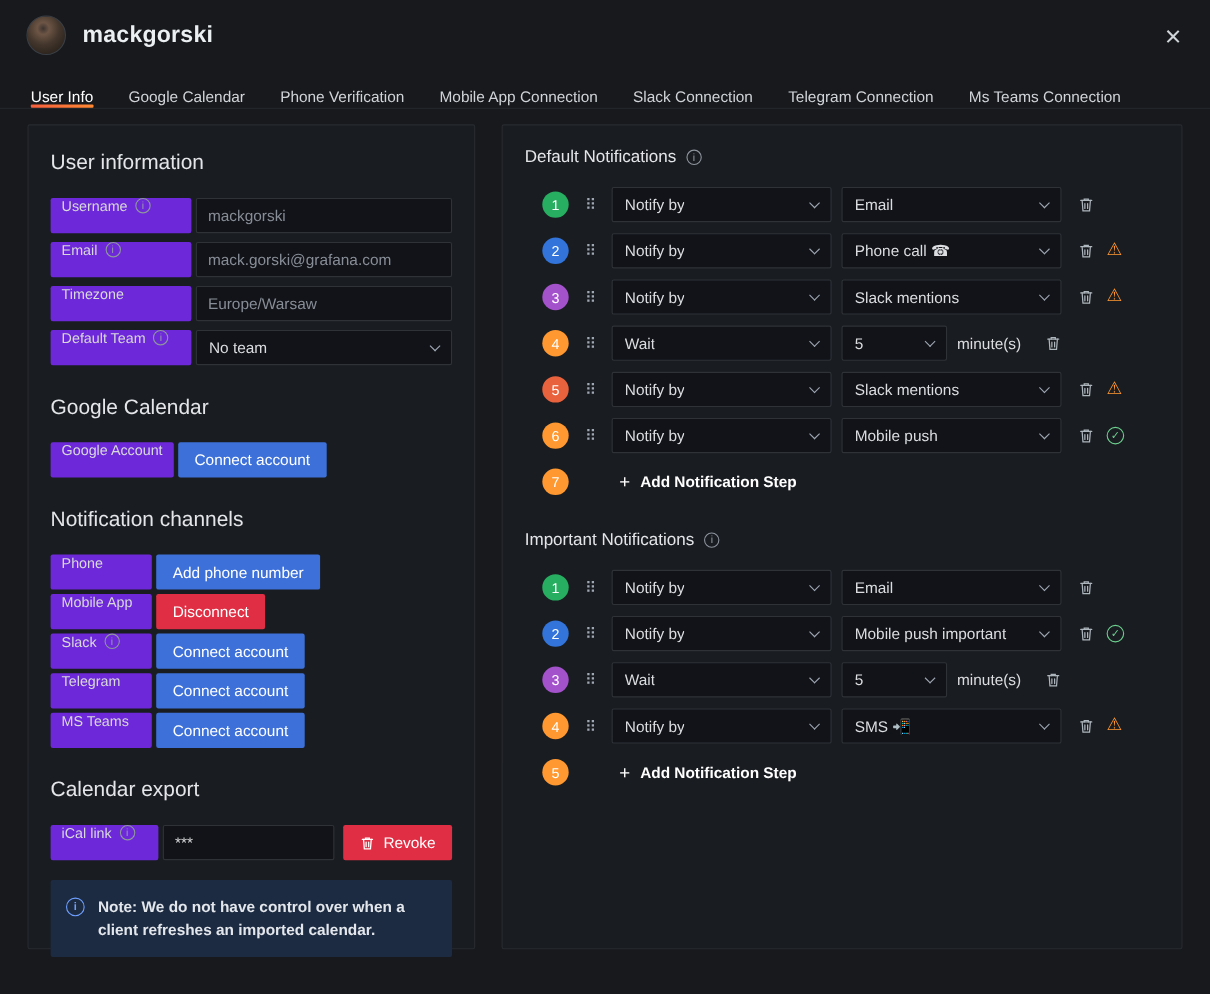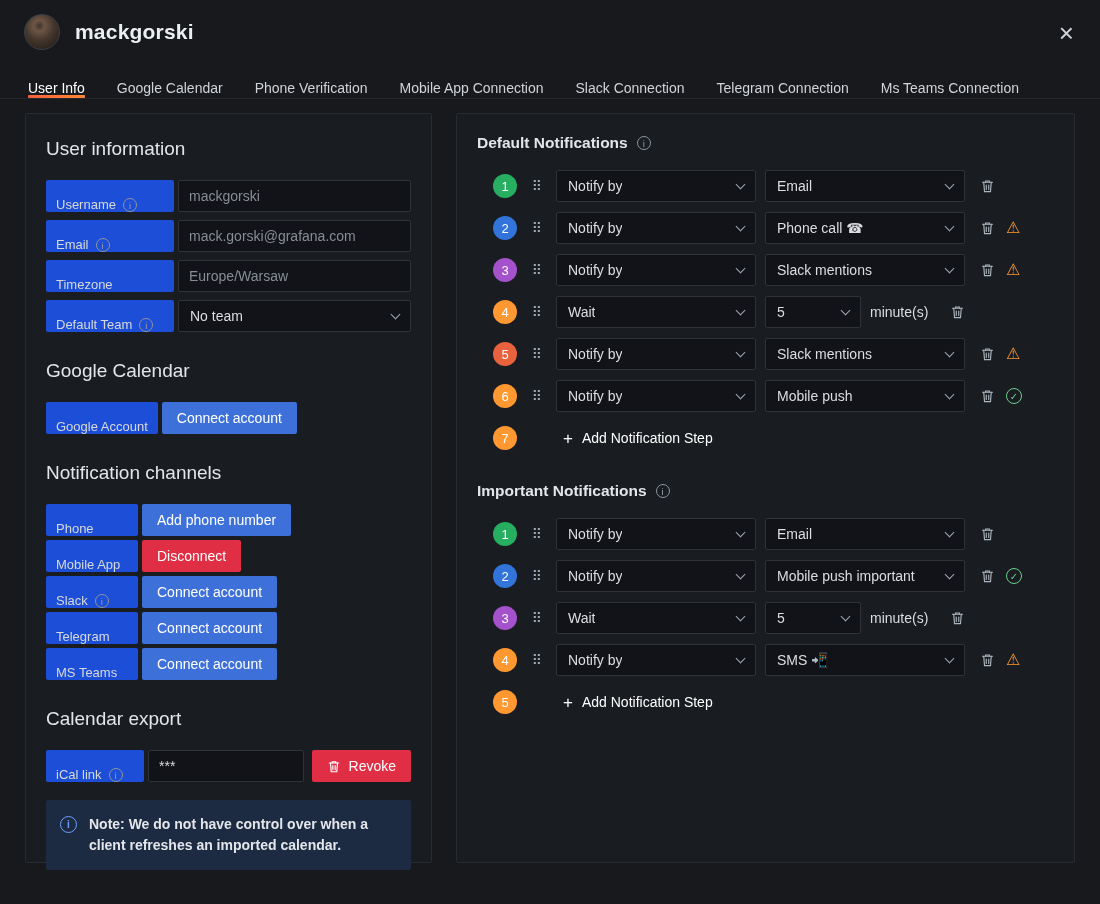--- a/index.html
+++ b/index.html
@@ -26,21 +26,21 @@
   .content{display:flex;gap:24px;padding:14px 25px 0}
   .card{background:#191c21;border:1px solid #282b30;border-radius:2px}
   .card-left{width:407px;flex-shrink:0;height:750px;padding:16px 20px}
   .card-right{flex:1;height:750px;padding:14px 20px}
 
   
   h2.section{font-size:19px;font-weight:400;color:#e3e5e8;margin:8px 0 20px}
   h2.section.mt{margin-top:28px}
   .field-row{display:flex;align-items:stretch;margin-bottom:8px;height:32px}
   .chan-row{margin-bottom:4px}
-  .flabel{background:#1d4ed8;border-radius:2px;display:flex;align-items:flex-end;gap:7px;padding:0 10px;
+  .flabel{background:#6d28d9;border-radius:2px;display:flex;align-items:flex-start;gap:7px;padding:0 10px;
     font-size:13px;font-weight:500;color:#d8d9da;margin-right:4px;flex-shrink:0}
   .w128{width:128px}.w92{width:92px}.w98{width:98px}
   .finput{flex:1;min-width:0;background:#111318;border:1px solid #2f3338;border-radius:2px;color:#878d96;
     font-size:14px;padding:0 10px;height:32px;font-family:inherit}
   .finput.live{color:#d8d9da}
   .select{background:#111318;border:1px solid #2f3338;border-radius:2px;display:flex;align-items:center;
     justify-content:space-between;padding:12px 11px;color:#dbdde0;font-size:14px;height:32px;cursor:pointer}
   .select .txt{white-space:nowrap;overflow:hidden}
   .chev{width:7px;height:7px;border-right:1.6px solid #9fa7b3;border-bottom:1.6px solid #9fa7b3;
     transform:rotate(45deg);margin-top:-4px;flex-shrink:0;margin-left:10px}
@@ -52,38 +52,38 @@
     cursor:pointer;font-family:inherit;display:inline-flex;align-items:center;gap:8px}
   .btn-primary{background:#3d71d9}
   .btn-danger{background:#e02f44}
   .note{display:flex;gap:12px;background:#1d2b42;border-radius:2px;padding:14px;margin-top:18px}
   .note-icon{width:17px;height:17px;border:1.5px solid #6e9fff;border-radius:50%;color:#6e9fff;display:flex;
     align-items:center;justify-content:center;font-size:10px;font-weight:700;flex-shrink:0;margin-top:2px}
   .note-icon::before{content:"i"}
   .note-text{font-size:14px;font-weight:700;color:#e3e7ec;line-height:1.5;max-width:310px}
 
   
-  h3.nsection{font-size:15.5px;font-weight:700;color:#e3e5e8;display:flex;align-items:center;gap:9px;margin:6px 0 18px}
+  h3.nsection{font-size:15.5px;font-weight:400;color:#e3e5e8;display:flex;align-items:center;gap:9px;margin:6px 0 18px}
   h3.nsection.mt{margin-top:28px}
   .steps{padding-left:16px}
   .step-row{display:flex;align-items:center;margin-bottom:10px;height:32px}
   .badge{width:24px;height:24px;border-radius:50%;display:flex;align-items:center;justify-content:center;
     color:#fff;font-size:13px;font-weight:500;flex-shrink:0}
   .drag{width:14px;margin:0 12px 0 13px;color:#9fa7b3;font-size:14px;cursor:grab;text-align:center;flex-shrink:0}
   .drag::before{content:"\283F"}
   .sel-200{width:200px;margin-right:9px;flex-shrink:0}
   .sel-96{width:96px;margin-right:9px;flex-shrink:0}
   .suffix{font-size:14px;font-weight:500;color:#dbdde0;margin-right:16px;white-space:nowrap}
   .icon-btn{background:none;border:none;cursor:pointer;padding:2px;margin-left:4px;display:flex;align-items:center;flex-shrink:0}
   .warn{color:#ff9830;font-size:16px;margin-left:9px;line-height:1}
   .warn::before{content:"\26A0"}
   .ok{width:16px;height:16px;border:1.5px solid #6ccf8e;border-radius:50%;color:#6ccf8e;font-size:10px;
     display:flex;align-items:center;justify-content:center;margin-left:9px;flex-shrink:0}
   .ok::before{content:"\2713"}
-  .add-step{background:none;border:none;color:#fff;font-size:14px;font-weight:400;margin-left:46px;cursor:pointer;
+  .add-step{background:none;border:none;color:#fff;font-size:14px;font-weight:700;margin-left:46px;cursor:pointer;
     display:flex;align-items:center;gap:9px;font-family:inherit}
   .plus{font-size:17px;line-height:1;font-weight:400}
   .plus::before{content:"+"}
 </style>
 </head>
 <body>
 
 <div class="header">
   <div class="avatar"></div>
   <div class="title">mackgorski</div>

